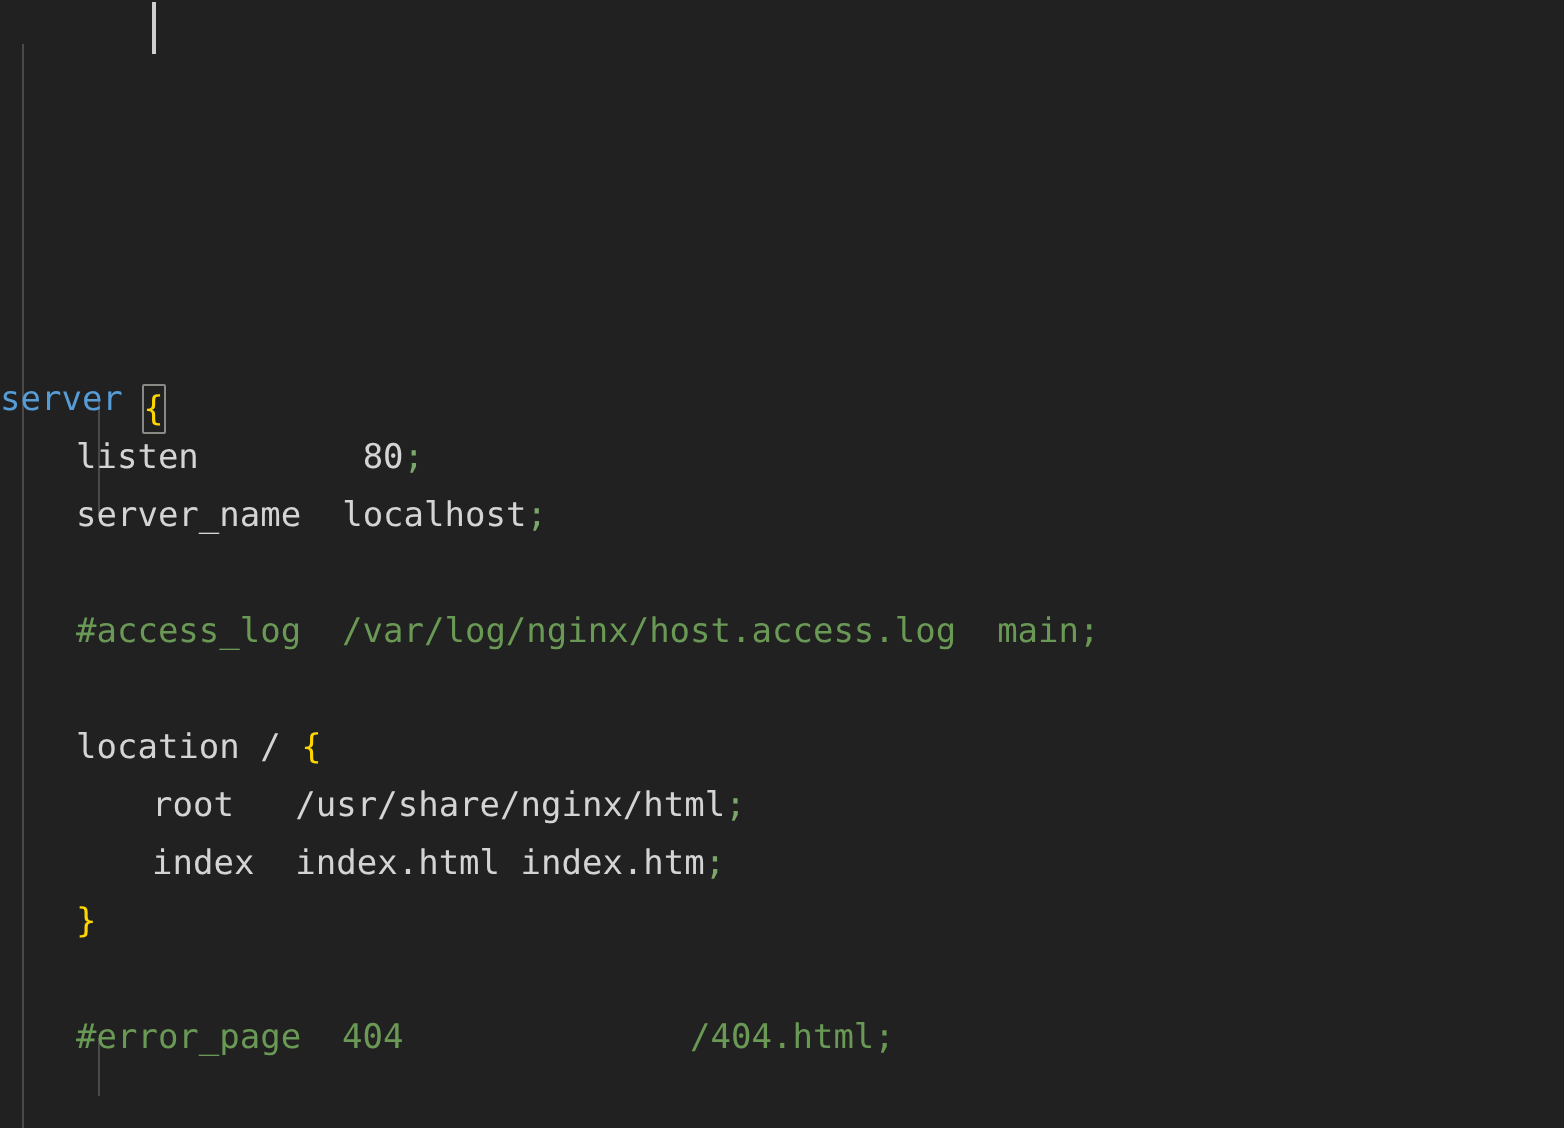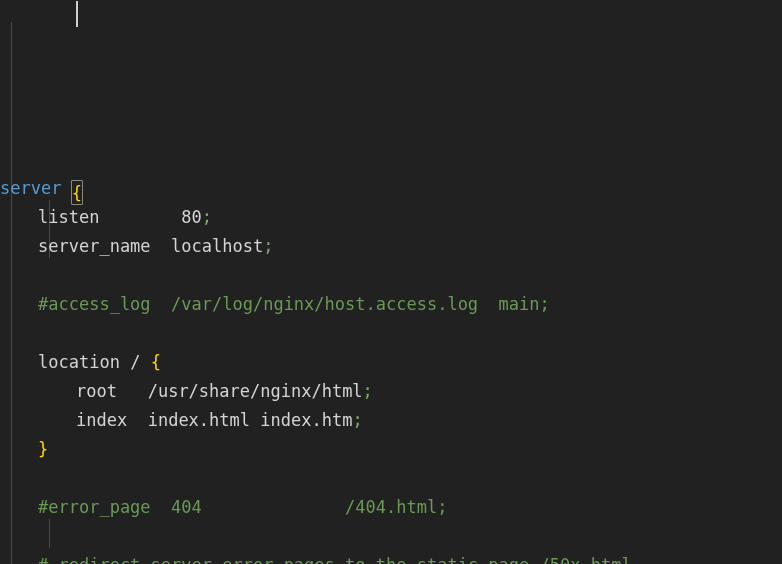--- a/index.html
+++ b/index.html
@@ -14,21 +14,21 @@
   }
   #editor {
     position: relative;
     width: 626px;
     height: 564px;
     background: #212121;
     font-family: "DejaVu Sans Mono", monospace;
     font-size: 17px;
     line-height: 29px;
     white-space: pre;
-    padding-top: 0px;
+    padding-top: 12px;
   }
   .code-line {
     position: relative;
     height: 29px;
     line-height: 29px;
     padding-left: 0px;
     white-space: pre;
   }
   .tok { white-space: pre; }
 

